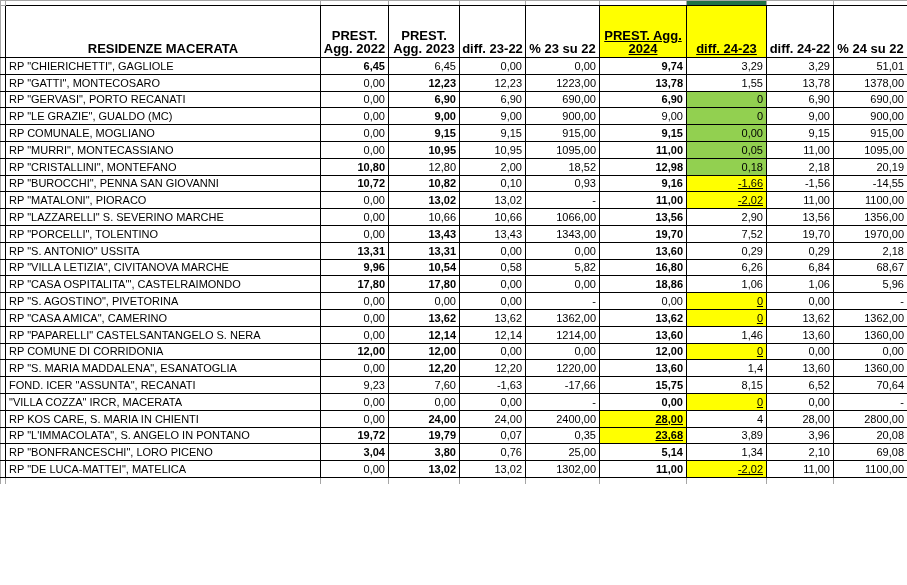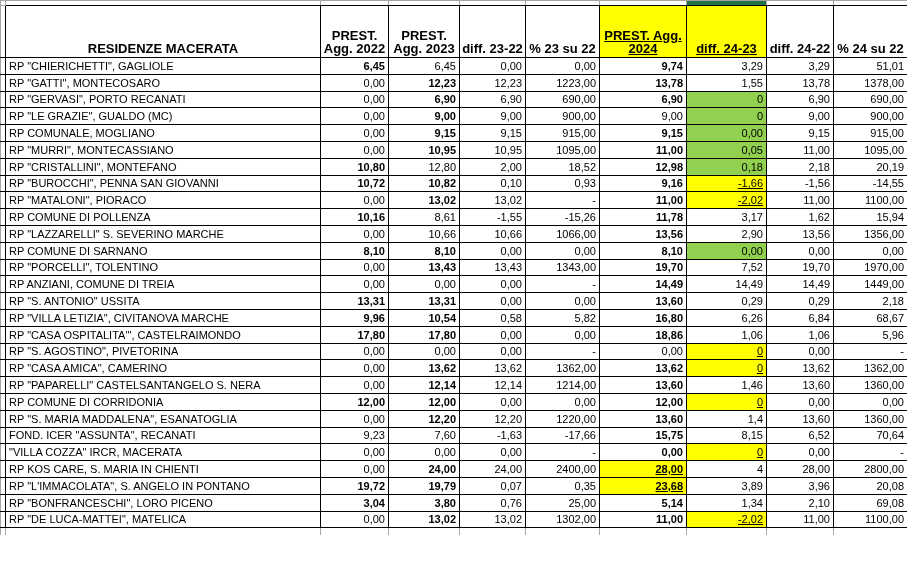--- a/index.html
+++ b/index.html
@@ -178,77 +178,41 @@
           <td class="c-num b">13,02</td>
           <td class="c-num">13,02</td>
           <td class="c-num">-</td>
           <td class="c-num b">11,00</td>
           <td class="c-num bg-yellow">-2,02</td>
           <td class="c-num">11,00</td>
           <td class="c-num">1100,00</td>
         </tr>
         <tr class="datarow">
           <td class="lsliver"></td>
-          <td class="c-name">RP COMUNE DI POLLENZA</td>
-          <td class="c-num b">10,16</td>
-          <td class="c-num">8,61</td>
-          <td class="c-num">-1,55</td>
-          <td class="c-num">-15,26</td>
-          <td class="c-num b">11,78</td>
-          <td class="c-num">3,17</td>
-          <td class="c-num">1,62</td>
-          <td class="c-num">15,94</td>
-        </tr>
-        <tr class="datarow">
-          <td class="lsliver"></td>
           <td class="c-name">RP "LAZZARELLI" S. SEVERINO MARCHE</td>
           <td class="c-num">0,00</td>
           <td class="c-num">10,66</td>
           <td class="c-num">10,66</td>
           <td class="c-num">1066,00</td>
           <td class="c-num b">13,56</td>
           <td class="c-num">2,90</td>
           <td class="c-num">13,56</td>
           <td class="c-num">1356,00</td>
         </tr>
         <tr class="datarow">
           <td class="lsliver"></td>
-          <td class="c-name">RP COMUNE DI SARNANO</td>
-          <td class="c-num b">8,10</td>
-          <td class="c-num b">8,10</td>
-          <td class="c-num">0,00</td>
-          <td class="c-num">0,00</td>
-          <td class="c-num b">8,10</td>
-          <td class="c-num bg-green">0,00</td>
-          <td class="c-num">0,00</td>
-          <td class="c-num">0,00</td>
-        </tr>
-        <tr class="datarow">
-          <td class="lsliver"></td>
           <td class="c-name">RP "PORCELLI", TOLENTINO</td>
           <td class="c-num">0,00</td>
           <td class="c-num b">13,43</td>
           <td class="c-num">13,43</td>
           <td class="c-num">1343,00</td>
           <td class="c-num b">19,70</td>
           <td class="c-num">7,52</td>
           <td class="c-num">19,70</td>
           <td class="c-num">1970,00</td>
-        </tr>
-        <tr class="datarow">
-          <td class="lsliver"></td>
-          <td class="c-name">RP ANZIANI, COMUNE DI TREIA</td>
-          <td class="c-num">0,00</td>
-          <td class="c-num">0,00</td>
-          <td class="c-num">0,00</td>
-          <td class="c-num">-</td>
-          <td class="c-num b">14,49</td>
-          <td class="c-num">14,49</td>
-          <td class="c-num">14,49</td>
-          <td class="c-num">1449,00</td>
         </tr>
         <tr class="datarow">
           <td class="lsliver"></td>
           <td class="c-name">RP "S. ANTONIO" USSITA</td>
           <td class="c-num b">13,31</td>
           <td class="c-num b">13,31</td>
           <td class="c-num">0,00</td>
           <td class="c-num">0,00</td>
           <td class="c-num b">13,60</td>
           <td class="c-num">0,29</td>

